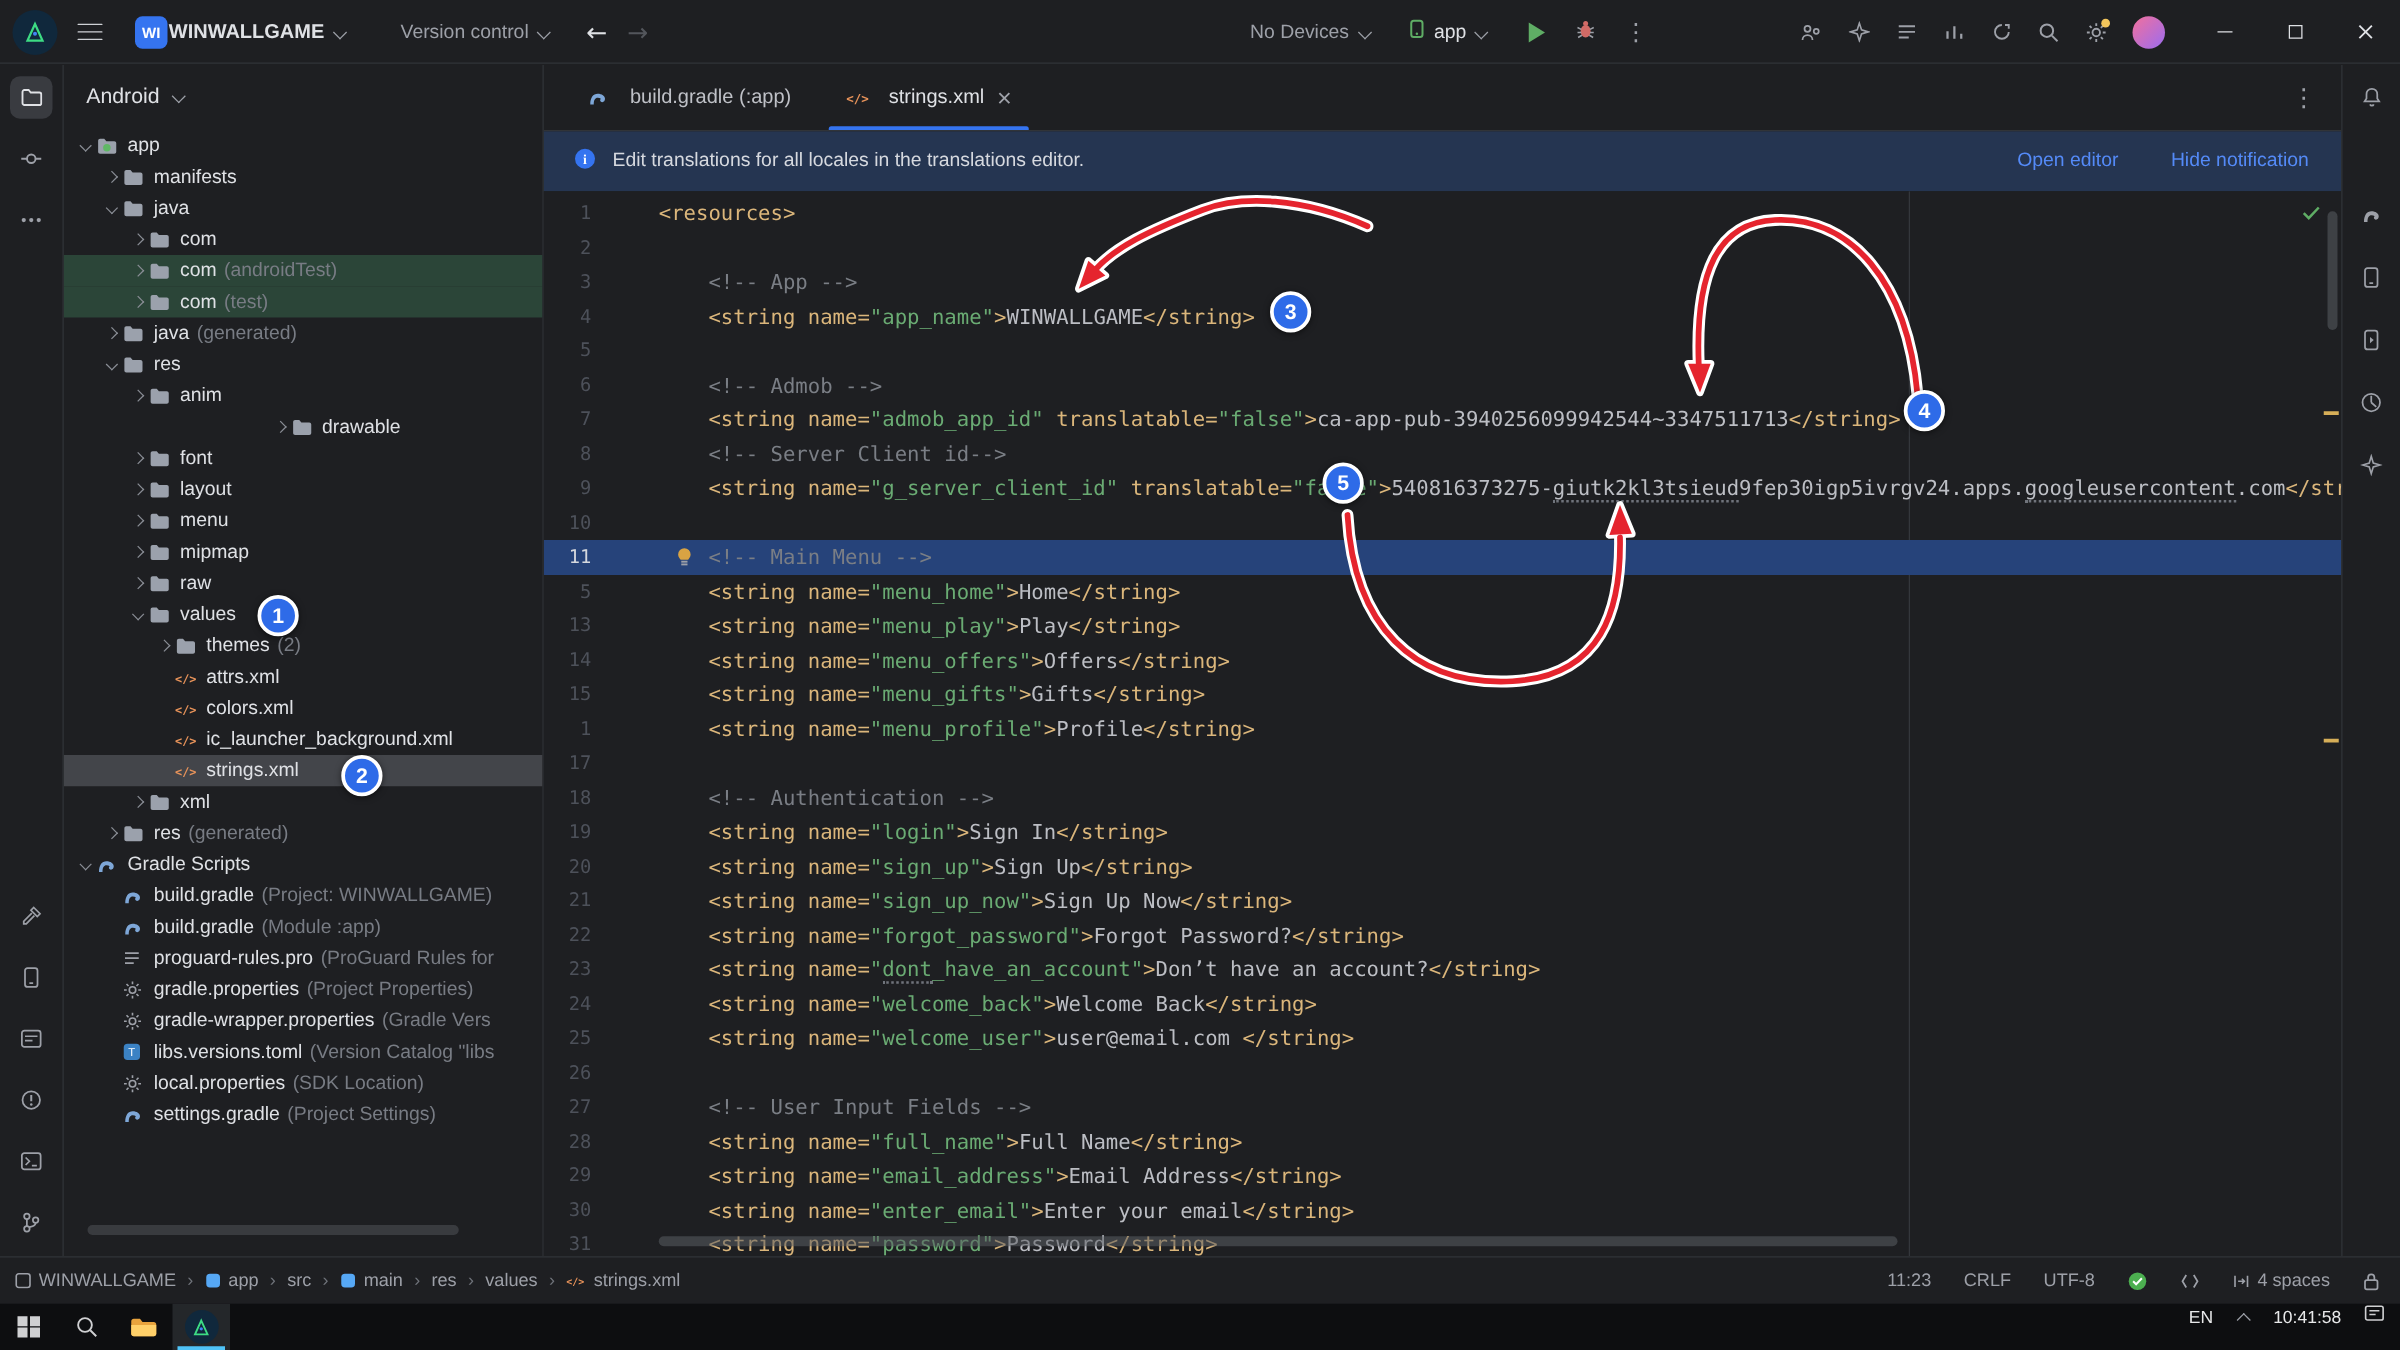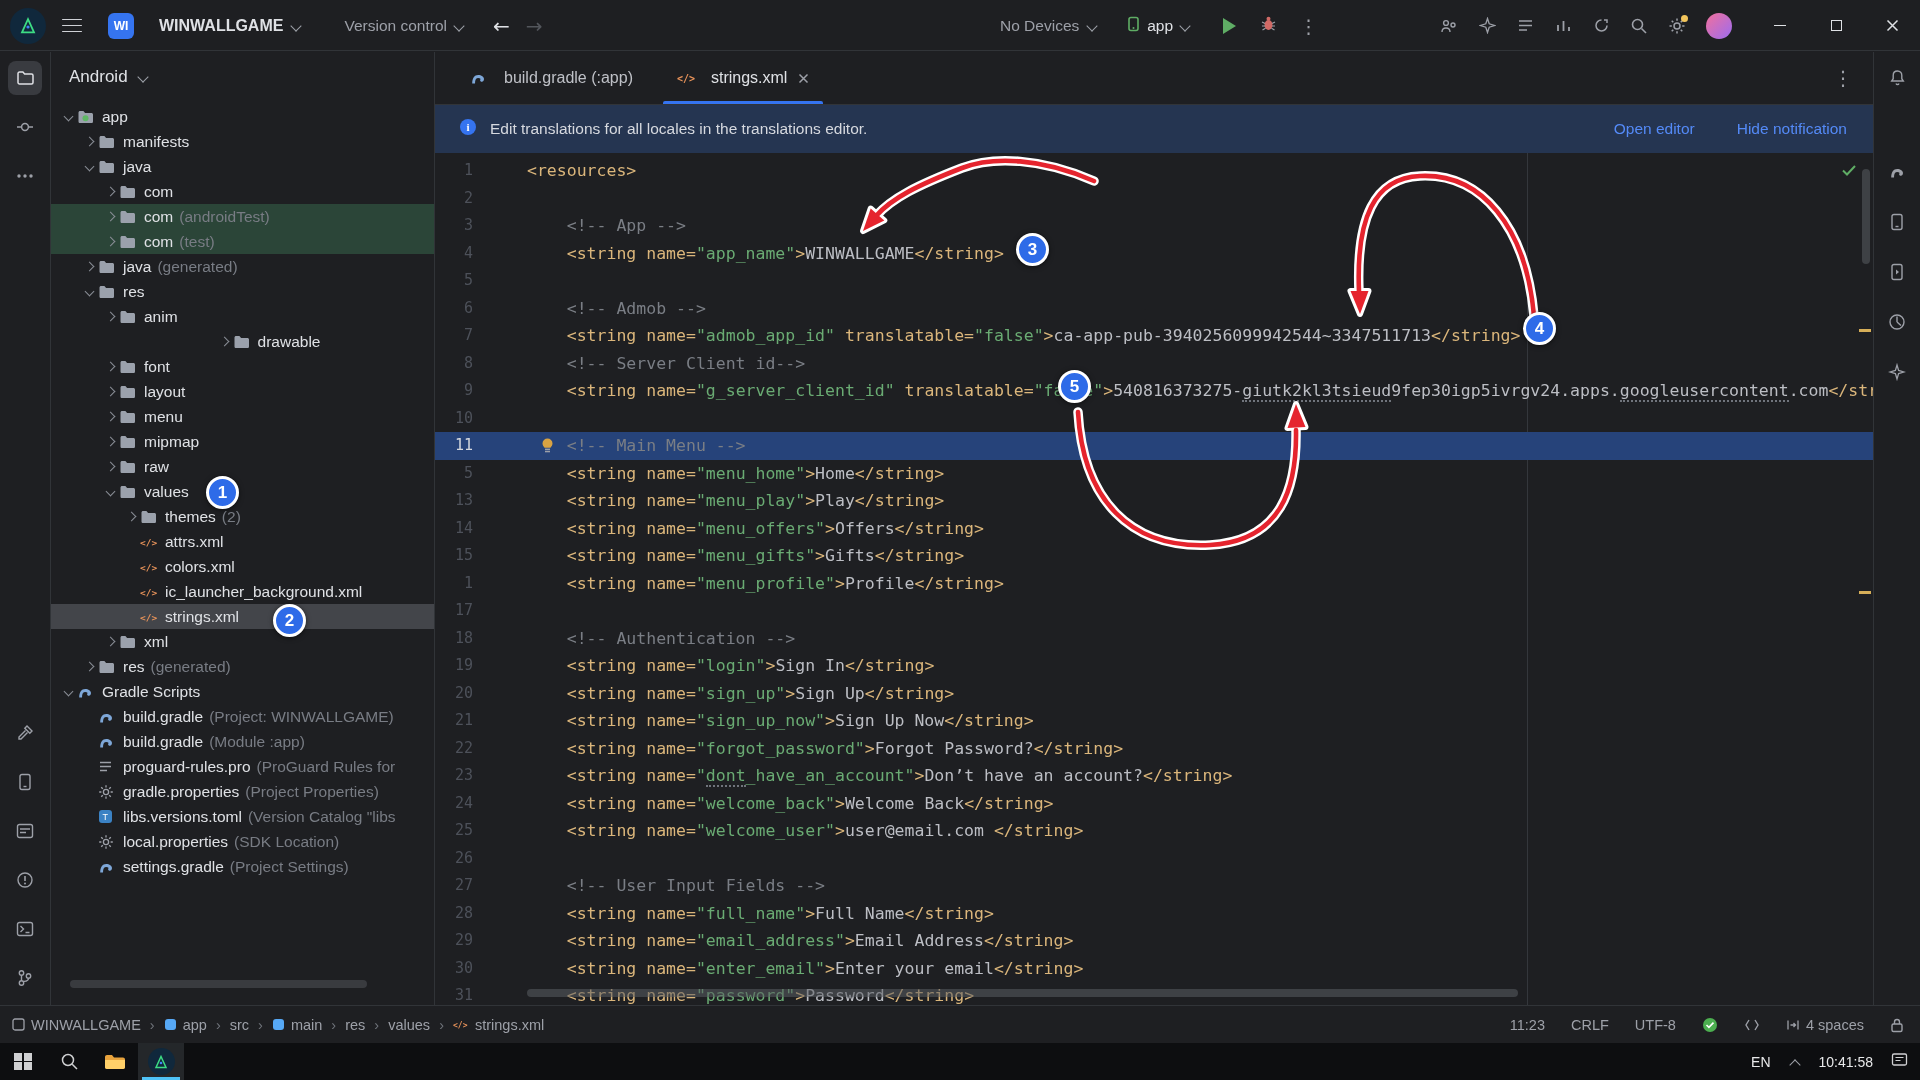--- a/index.html
+++ b/index.html
@@ -6,21 +6,21 @@
   html,body{width:1920px;height:1080px;overflow:hidden;background:#1e1f22;}
   body{font-family:"Liberation Sans",sans-serif;color:#dfe1e5;user-select:none;}
   .screen{position:relative;width:1920px;height:1080px;background:#1e1f22;overflow:hidden;}
 
   
   .titlebar{position:absolute;top:0;left:0;right:0;height:51px;background:#1e1f22;border-bottom:1px solid #313438;}
   .tb-left{position:absolute;left:0;top:0;height:51px;display:flex;align-items:center;padding-left:10px;}
   .aslogo{width:36px;height:36px;border-radius:50%;background:#10283c;display:flex;align-items:center;justify-content:center;margin-right:16px;}
   .burger{width:20px;height:14px;display:flex;flex-direction:column;justify-content:space-between;margin-right:26px;}
   .burger div{height:1.8px;background:#cfd1d6;border-radius:1px;}
-  .wichip{width:26px;height:26px;border-radius:6px;background:#3574F0;color:#fff;font-size:12px;font-weight:bold;display:flex;align-items:center;justify-content:center;margin-right:25px;}
+  .wichip{width:26px;height:26px;border-radius:6px;background:#3574F0;color:#fff;font-size:12px;font-weight:bold;display:flex;align-items:center;justify-content:center;margin-right:1px;}
   .projname{font-size:16px;font-weight:bold;color:#dfe1e5;margin-right:7px;}
   .chev{position:relative;width:12px;height:12px;display:inline-block;}
   .chev::after{content:"";position:absolute;left:2px;top:2px;width:7px;height:7px;border-right:1.6px solid #9da0a8;border-bottom:1.6px solid #9da0a8;transform:rotate(45deg);}
   .chev.up::after{transform:rotate(225deg);top:5px;}
   .vcmenu{display:flex;align-items:center;gap:6px;color:#9da0a8;font-size:15.5px;margin-left:42px;}
   .navarrow{font-size:20px;margin-left:28px;color:#dfe1e5;font-family:"DejaVu Sans",sans-serif;}
   .navarrow.dis{color:#53565c;margin-left:16px;}
   .tb-run{position:absolute;left:1000px;top:0;height:51px;display:flex;align-items:center;gap:14px;}
   .nodev{display:flex;align-items:center;gap:7px;color:#9da0a8;font-size:15.5px;margin-right:14px;}
   .runcfg{display:flex;align-items:center;gap:6px;font-size:15.5px;margin-right:8px;}
@@ -93,21 +93,21 @@
 
   
   .statusbar{position:absolute;left:0;right:0;bottom:37px;height:38px;border-top:1px solid #313438;background:#1e1f22;display:flex;align-items:center;font-size:14.5px;color:#9DA0A8;padding:0 16px 0 12px;}
   .bcrumb{display:flex;align-items:center;gap:9px;}
   .bitem{display:flex;align-items:center;gap:6px;}
   .bsep{color:#6f737a;}
   .sb-right{margin-left:auto;display:flex;align-items:center;gap:26px;}
   .sbitem{display:flex;align-items:center;gap:6px;}
 
   
-  .taskbar{position:absolute;left:0;right:0;bottom:0;height:37px;background:#0d0e10;display:flex;align-items:center;}
+  .taskbar{position:absolute;left:0;right:0;bottom:0;height:37px;background:#0d0e10;display:flex;align-items:flex-start;}
   .tbbtn{width:46px;height:37px;display:flex;align-items:center;justify-content:center;position:relative;}
   .tbbtn.appactive{background:#24272a;}
   .tbbtn.appactive::after{content:"";position:absolute;left:4px;right:4px;bottom:0;height:3px;background:#4FC3F7;}
   .winflag{display:grid;grid-template-columns:8px 8px;grid-template-rows:8px 8px;gap:1.5px;}
   .winflag div{background:#cfd0d2;}
   .tray{margin-left:auto;display:flex;align-items:center;gap:18px;padding-right:12px;font-size:14px;color:#e8e9ea;}
   .aslogo.small{width:27px;height:27px;margin:0;}
 
   
   .annot{position:absolute;inset:0;z-index:50;pointer-events:none;}
@@ -553,20 +553,31 @@
           <div class="trow" style="padding-left: 31px;">
             <span class="tchev"></span>
             <span class="ticon">
               <svg width="16" height="16" viewBox="0 0 16 16">
                 <circle cx="8" cy="8" r="2.6" fill="none" stroke="#9DA0A8" stroke-width="1.3"></circle>
                 <path d="M8 1.2v2.2M8 12.6v2.2M1.2 8h2.2M12.6 8h2.2M3.2 3.2l1.6 1.6M11.2 11.2l1.6 1.6M12.8 3.2l-1.6 1.6M4.8 11.2l-1.6 1.6" stroke="#9DA0A8" stroke-width="1.3"></path>
               </svg>
             </span>
             <span class="tlbl">gradle.properties</span>
             <span class="tsec">(Project Properties)</span>
+          </div>
+          <div class="trow" style="padding-left: 31px;">
+            <span class="tchev"></span>
+            <span class="ticon">
+              <svg width="16" height="16" viewBox="0 0 16 16">
+                <circle cx="8" cy="8" r="2.6" fill="none" stroke="#9DA0A8" stroke-width="1.3"></circle>
+                <path d="M8 1.2v2.2M8 12.6v2.2M1.2 8h2.2M12.6 8h2.2M3.2 3.2l1.6 1.6M11.2 11.2l1.6 1.6M12.8 3.2l-1.6 1.6M4.8 11.2l-1.6 1.6" stroke="#9DA0A8" stroke-width="1.3"></path>
+              </svg>
+            </span>
+            <span class="tlbl">gradle-wrapper.properties</span>
+            <span class="tsec">(Gradle Vers</span>
           </div>
           <div class="trow" style="padding-left: 31px;">
             <span class="tchev"></span>
             <span class="ticon">
               <svg width="15" height="15">
                 <rect x="1" y="1" width="13" height="13" rx="3" fill="#3B82C4"></rect>
                 <text x="4.6" y="11.2" font-size="9" fill="#fff" font-family="Liberation Sans,sans-serif">T</text>
               </svg>
             </span>
             <span class="tlbl">libs.versions.toml</span>

